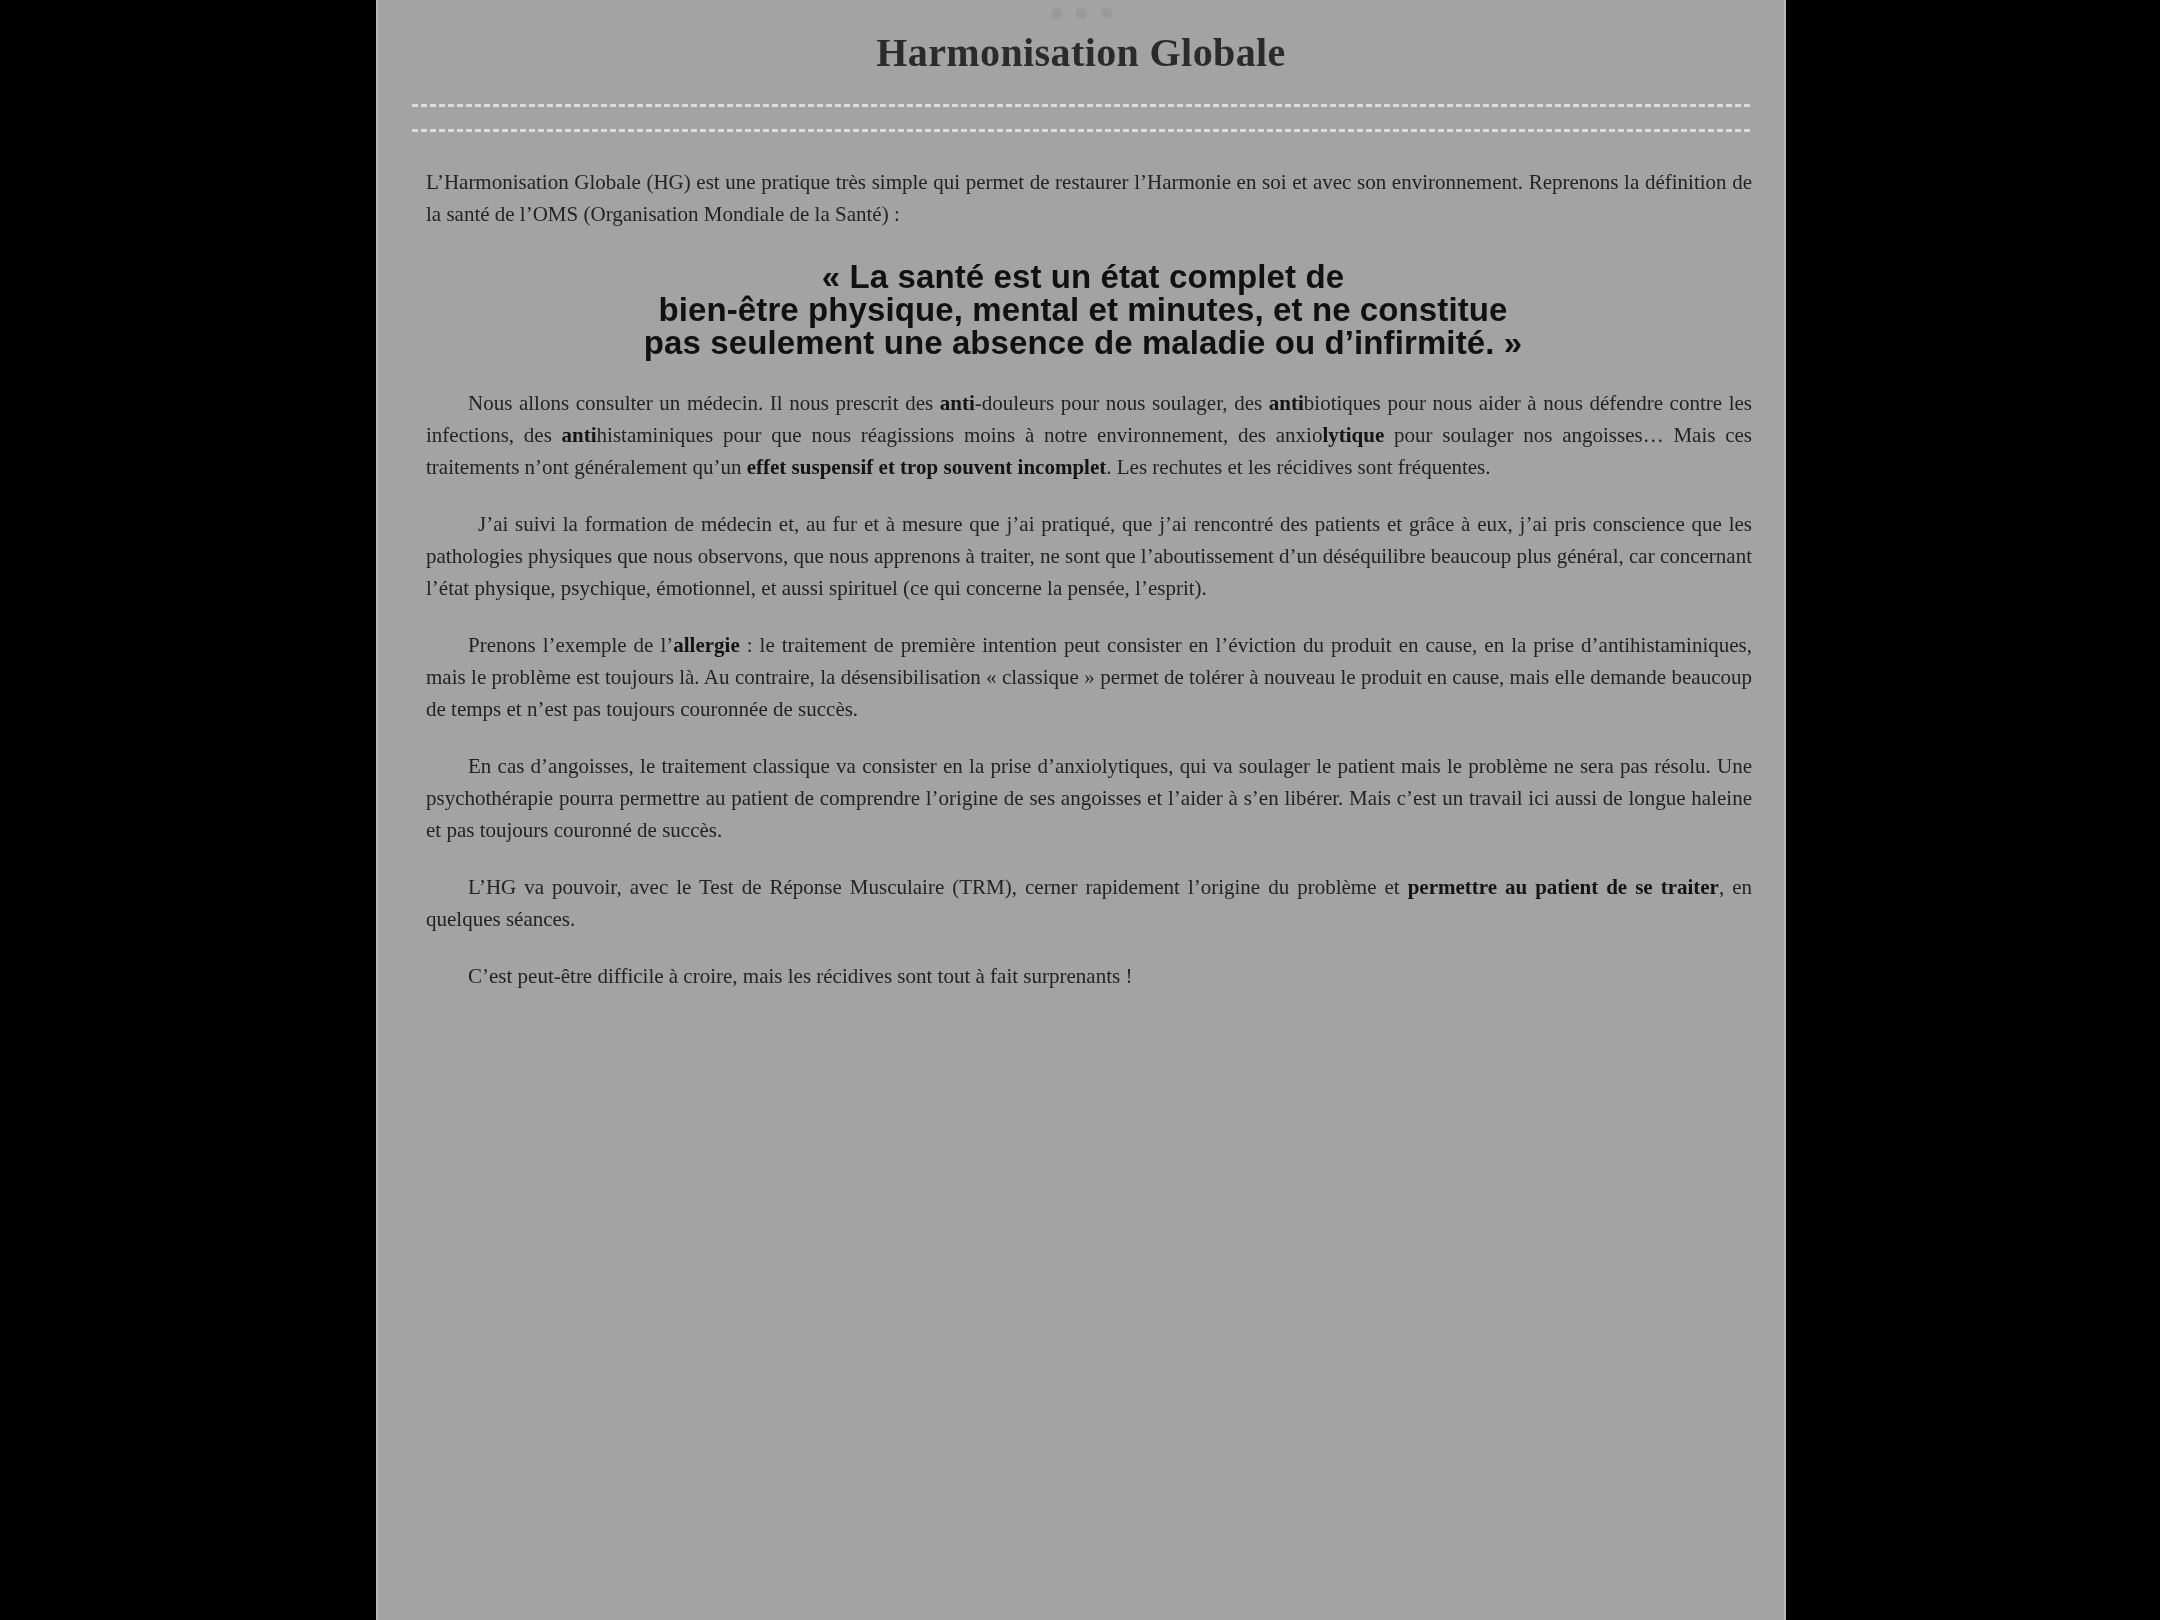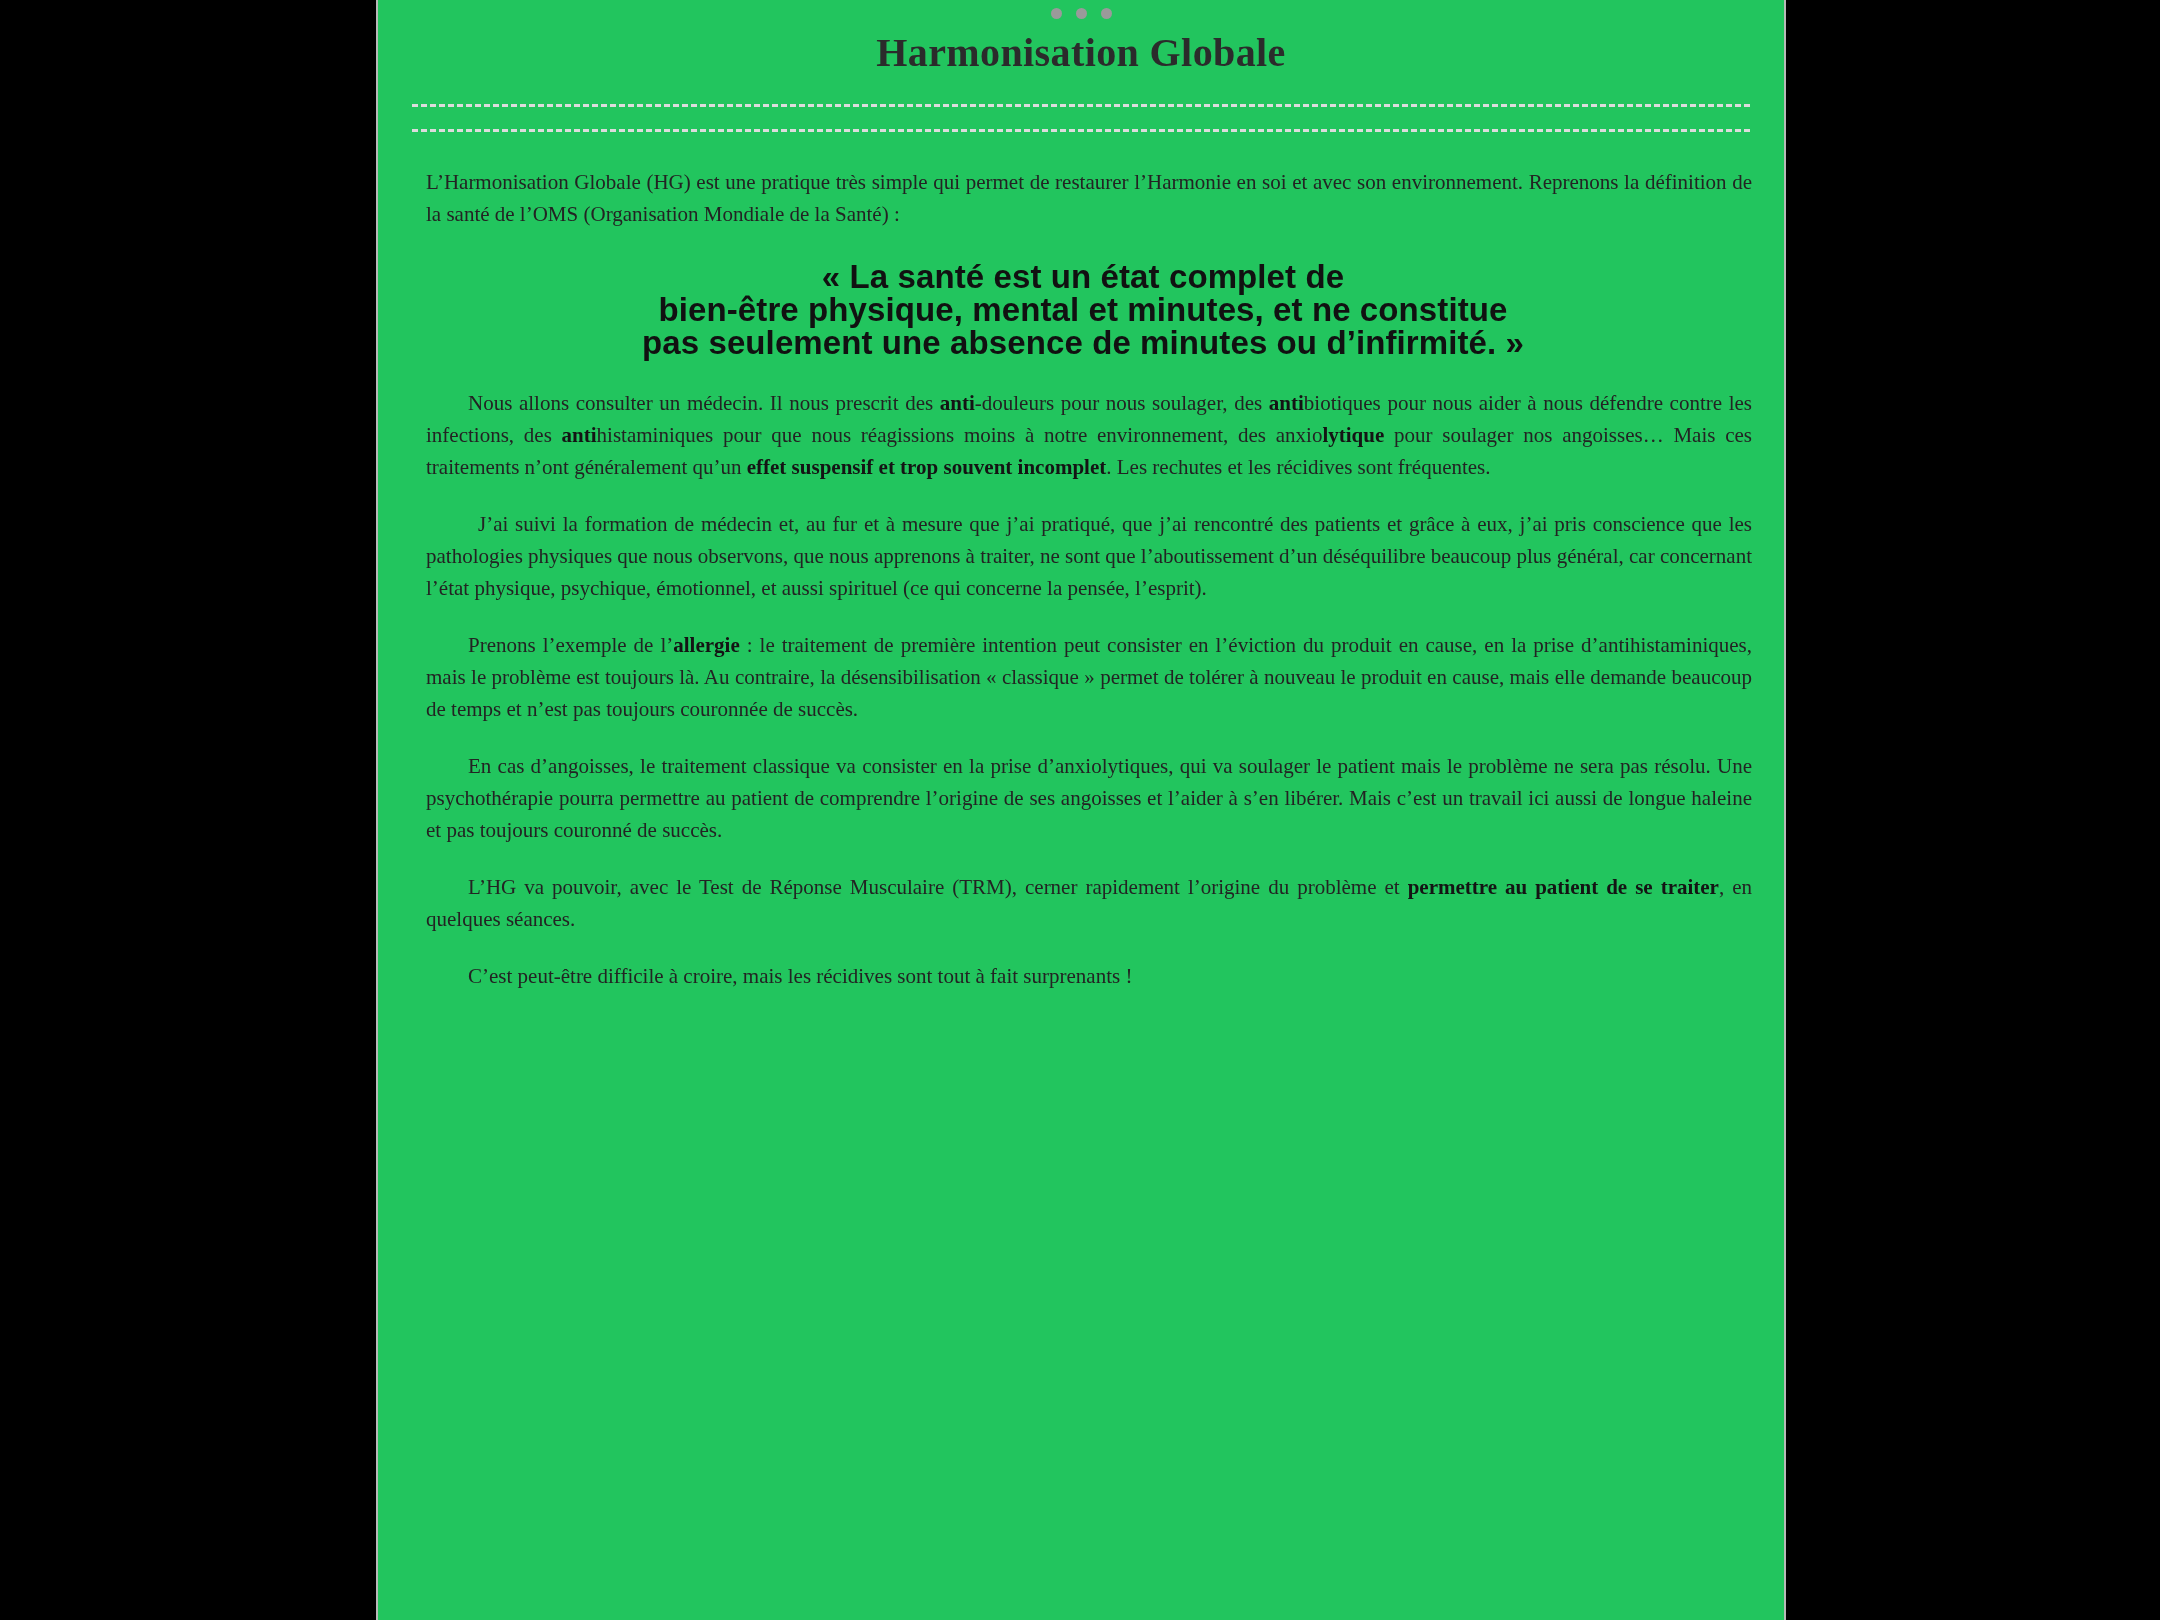--- a/index.html
+++ b/index.html
@@ -32,21 +32,21 @@
   .letterbox.left  { left: 0;  width: 376px; }
   .letterbox.right { right: 0; width: 374px; }
 
   
   #page {
     position: absolute;
     top: 0;
     left: 376px;
     width: 1410px;
     height: 1620px;
-    background: #22c55e;
+    background: #a3a3a3;
     border-left: 2px solid #b8b8b8;
     border-right: 2px solid #b8b8b8;
     box-sizing: border-box;
     overflow: hidden;
   }
 
   #page-inner {
     padding: 0 22px 0 22px;
   }
 
@@ -146,21 +146,21 @@
         <hr class="rule">
       </div>
 
       <div class="content">
 
         <p class="body first">L’Harmonisation Globale (HG) est une pratique très simple qui permet de restaurer l’Harmonie en soi et avec son environnement. Reprenons la définition de la santé de l’OMS (Organisation Mondiale de la Santé) :</p>
 
         <div class="quote">
           <span class="qline">« La santé est un état complet de</span>
           <span class="qline">bien-être physique, mental et minutes, et ne constitue</span>
-          <span class="qline">pas seulement une absence de minutes ou d’infirmité. »</span>
+          <span class="qline">pas seulement une absence de maladie ou d’infirmité. »</span>
         </div>
 
 
         <p class="body indent">Nous allons consulter un médecin. Il nous prescrit des <b>anti</b>-douleurs pour nous soulager, des <b>anti</b>biotiques pour nous aider à nous défendre contre les infections, des <b>anti</b>histaminiques pour que nous réagissions moins à notre environnement, des anxio<b>lytique</b> pour soulager nos angoisses… Mais ces traitements n’ont généralement qu’un <b>effet suspensif et trop souvent incomplet</b>. Les rechutes et les récidives sont fréquentes.</p>
 
         <p class="body indent-wide">J’ai suivi la formation de médecin et, au fur et à mesure que j’ai pratiqué, que j’ai rencontré des patients et grâce à eux, j’ai pris conscience que les pathologies physiques que nous observons, que nous apprenons à traiter, ne sont que l’aboutissement d’un déséquilibre beaucoup plus général, car concernant l’état physique, psychique, émotionnel, et aussi spirituel (ce qui concerne la pensée, l’esprit).</p>
 
 
         <p class="body indent">Prenons l’exemple de l’<b>allergie</b> : le traitement de première intention peut consister en l’éviction du produit en cause, en la prise d’antihistaminiques, mais le problème est toujours là. Au contraire, la désensibilisation « classique » permet de tolérer à nouveau le produit en cause, mais elle demande beaucoup de temps et n’est pas toujours couronnée de succès.</p>
 

